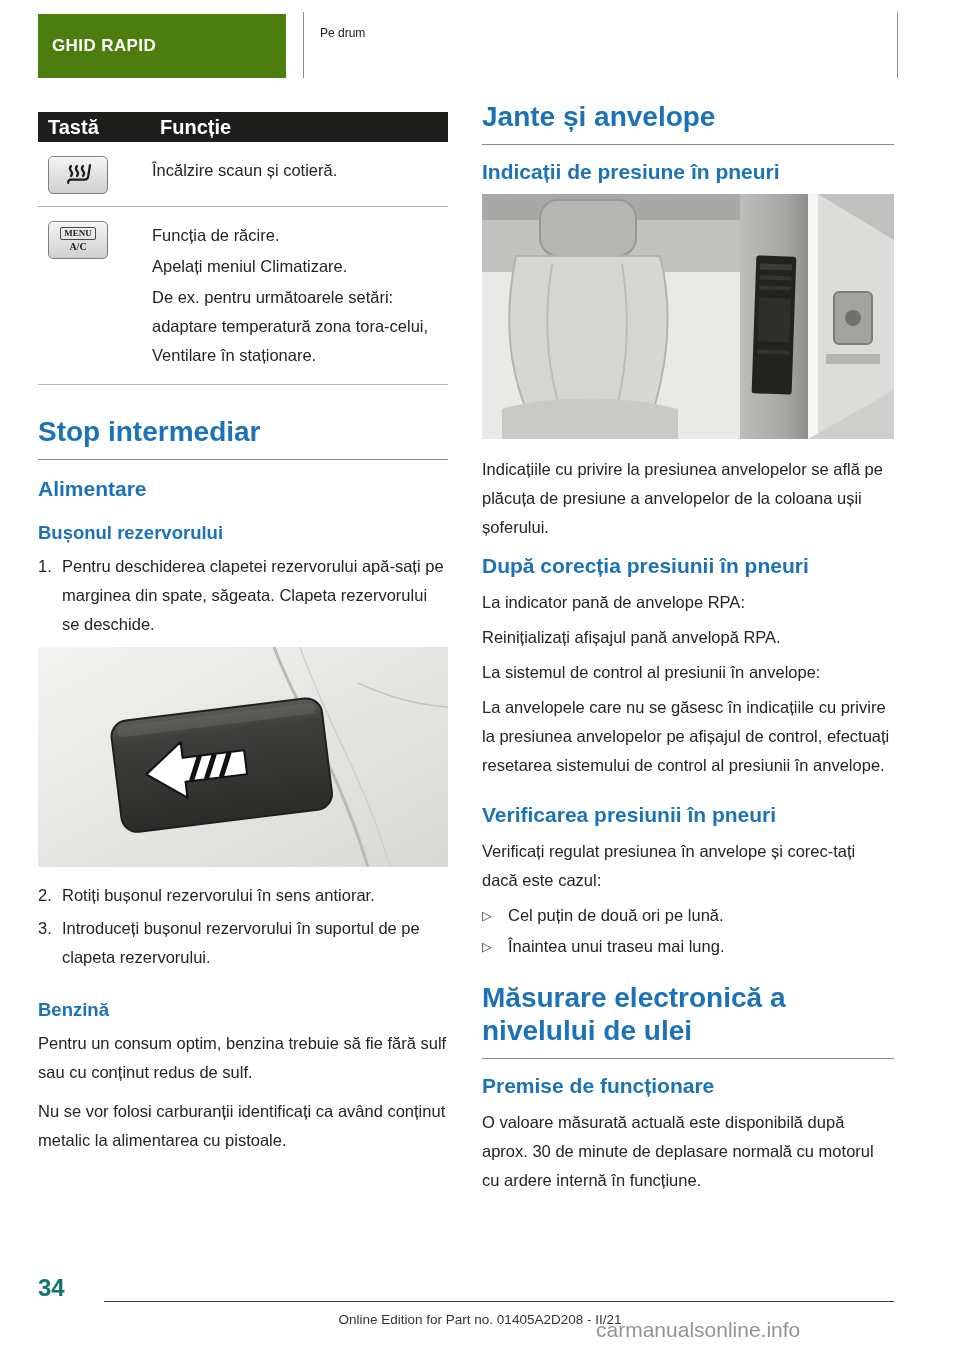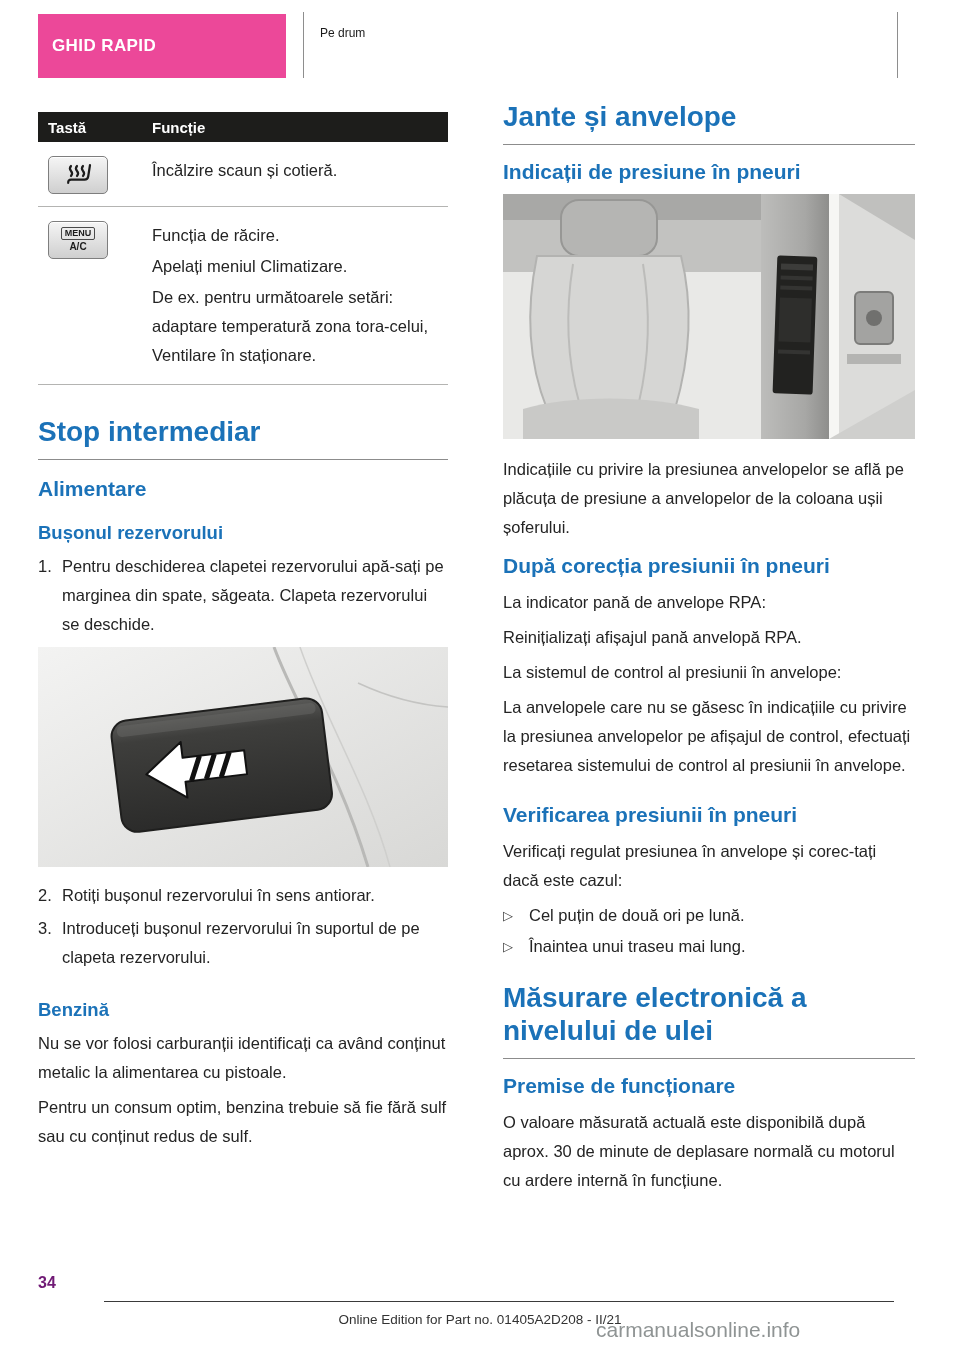--- a/index.html
+++ b/index.html
@@ -5,44 +5,45 @@
   html,body{margin:0;padding:0;}
   body{
     width:960px;height:1362px;position:relative;background:#ffffff;
     font-family:"Liberation Sans",sans-serif;color:#242424;overflow:hidden;
   }
   .page{position:absolute;inset:0;}
 
   
   .chapter-box{
     position:absolute;left:38px;top:14px;width:248px;height:64px;
-    background:#ec4899;color:#fff;display:flex;align-items:center;
+    background:#4d7c0f;color:#fff;display:flex;align-items:center;
     padding-left:14px;box-sizing:border-box;font-size:17px;font-weight:bold;letter-spacing:.4px;
   }
   .hdr-divider{position:absolute;top:12px;height:66px;width:1px;background:#8e8e8e;}
   .hdr-divider.d1{left:303px;}
   .hdr-divider.d2{left:897px;}
   .hdr-section{position:absolute;left:320px;top:26px;font-size:12px;color:#1a1a1a;}
 
   
   .col{position:absolute;box-sizing:border-box;}
   .col-left{left:38px;top:112px;width:410px;}
-  .col-right{left:503px;top:100px;width:412px;}
-
-  
-  .kv-head{display:flex;background:#1d1d1b;color:#fff;height:30px;align-items:center;font-size:15px;font-weight:bold;}
+  .col-right{left:482px;top:100px;width:412px;}
+
+  
+  .kv-head{display:flex;background:#1d1d1b;color:#fff;height:30px;align-items:center;font-size:20px;font-weight:bold;gap:8px;}
   .kv-c1{width:114px;box-sizing:border-box;padding-left:10px;flex-shrink:0;}
   .kv-c2{flex:1;padding-right:8px;}
   .kv-row{display:flex;padding:14px 0 12px;border-bottom:1px solid #b4b4b2;}
   .kv-row .kv-c2 p{margin:0 0 2px;}
   .key-btn{
     width:58px;height:36px;border:1px solid #7e7e7e;border-radius:5px;
     background:linear-gradient(180deg,#f5f5f5,#cfcfcf);
     display:flex;flex-direction:column;align-items:center;justify-content:center;
     box-shadow:inset 0 1px 0 #ffffff;
+    font-family:Liberation Serif, serif;
   }
   .menu-lab{font-size:9px;font-weight:bold;color:#1c1c1c;border:1px solid #4a4a4a;padding:0 3px;border-radius:2px;line-height:11px;}
   .ac-lab{font-size:10px;font-weight:bold;color:#1c1c1c;line-height:12px;margin-top:1px;}
 
   
   .body{font-size:16.5px;line-height:29px;color:#242424;margin:0 0 6px;}
   .h2{color:#1b72b8;font-size:28px;font-weight:bold;line-height:33px;
       padding-bottom:11px;border-bottom:1px solid #8c8c8c;margin:0 0 14px;}
   .h2.mt{margin-top:30px;}
   .h2.mt2{margin-top:20px;}
@@ -55,21 +56,21 @@
   .step-text{flex:1;font-size:16.5px;line-height:29px;}
 
   .bullet{display:flex;margin:0 0 2px;}
   .bullet-marker{width:26px;flex-shrink:0;font-size:13px;line-height:29px;color:#3c3c3c;}
   .bullet-text{flex:1;font-size:16.5px;line-height:29px;}
 
   .figure{margin:8px 0 14px;}
   .figure svg{display:block;}
 
   
-  .page-num{position:absolute;left:38px;top:1274px;font-size:16px;font-weight:bold;color:#701a75;}
+  .page-num{position:absolute;left:38px;top:1274px;font-size:24px;font-weight:bold;color:#0f766e;}
   .footer-rule{position:absolute;left:104px;top:1301px;width:790px;border-top:1.5px solid #3a3a3a;height:0;}
   .edition{position:absolute;left:0;top:1312px;width:960px;text-align:center;font-size:13.5px;color:#333;}
   .watermark{position:absolute;left:596px;top:1318px;font-size:21px;color:#8f9494;}
 </style>
 </head>
 <body>
 
 <div class="page">
 
   <div class="chapter-box">
@@ -160,22 +161,22 @@
     <div class="step">
       <span class="step-num">2.</span>
       <span class="step-text">Rotiți bușonul rezervorului în sens antiorar.</span>
     </div>
     <div class="step">
       <span class="step-num">3.</span>
       <span class="step-text">Introduceți bușonul rezervorului în suportul de pe clapeta rezervorului.</span>
     </div>
 
     <h4 class="h4" style="margin-top:26px;">Benzină</h4>
+    <p class="body" style="margin-bottom:10px;">Pentru un consum optim, benzina trebuie să fie fără sulf sau cu conținut redus de sulf.</p>
     <p class="body">Nu se vor folosi carburanții identificați ca având conținut metalic la alimentarea cu pistoale.</p>
-    <p class="body" style="margin-bottom:10px;">Pentru un consum optim, benzina trebuie să fie fără sulf sau cu conținut redus de sulf.</p>
 
   </section>
 
   <section class="col col-right">
 
     <h2 class="h2">Jante și anvelope</h2>
 
     <h3 class="h3" style="margin-top:12px;">Indicații de presiune în pneuri</h3>
 
     <div class="figure">

